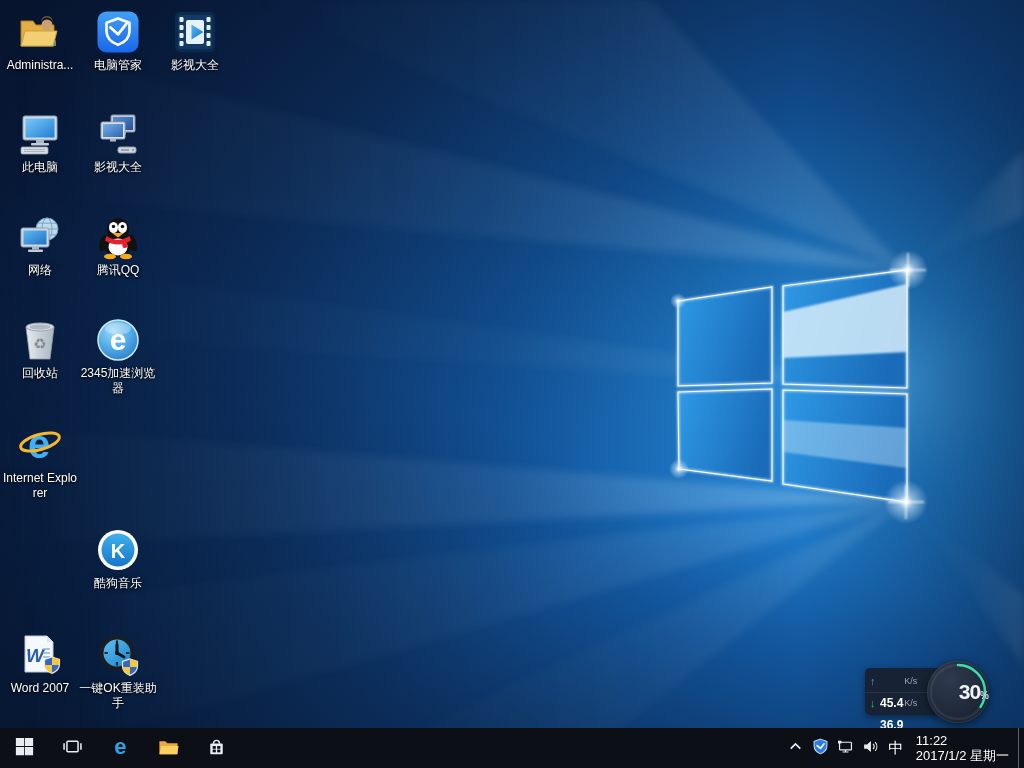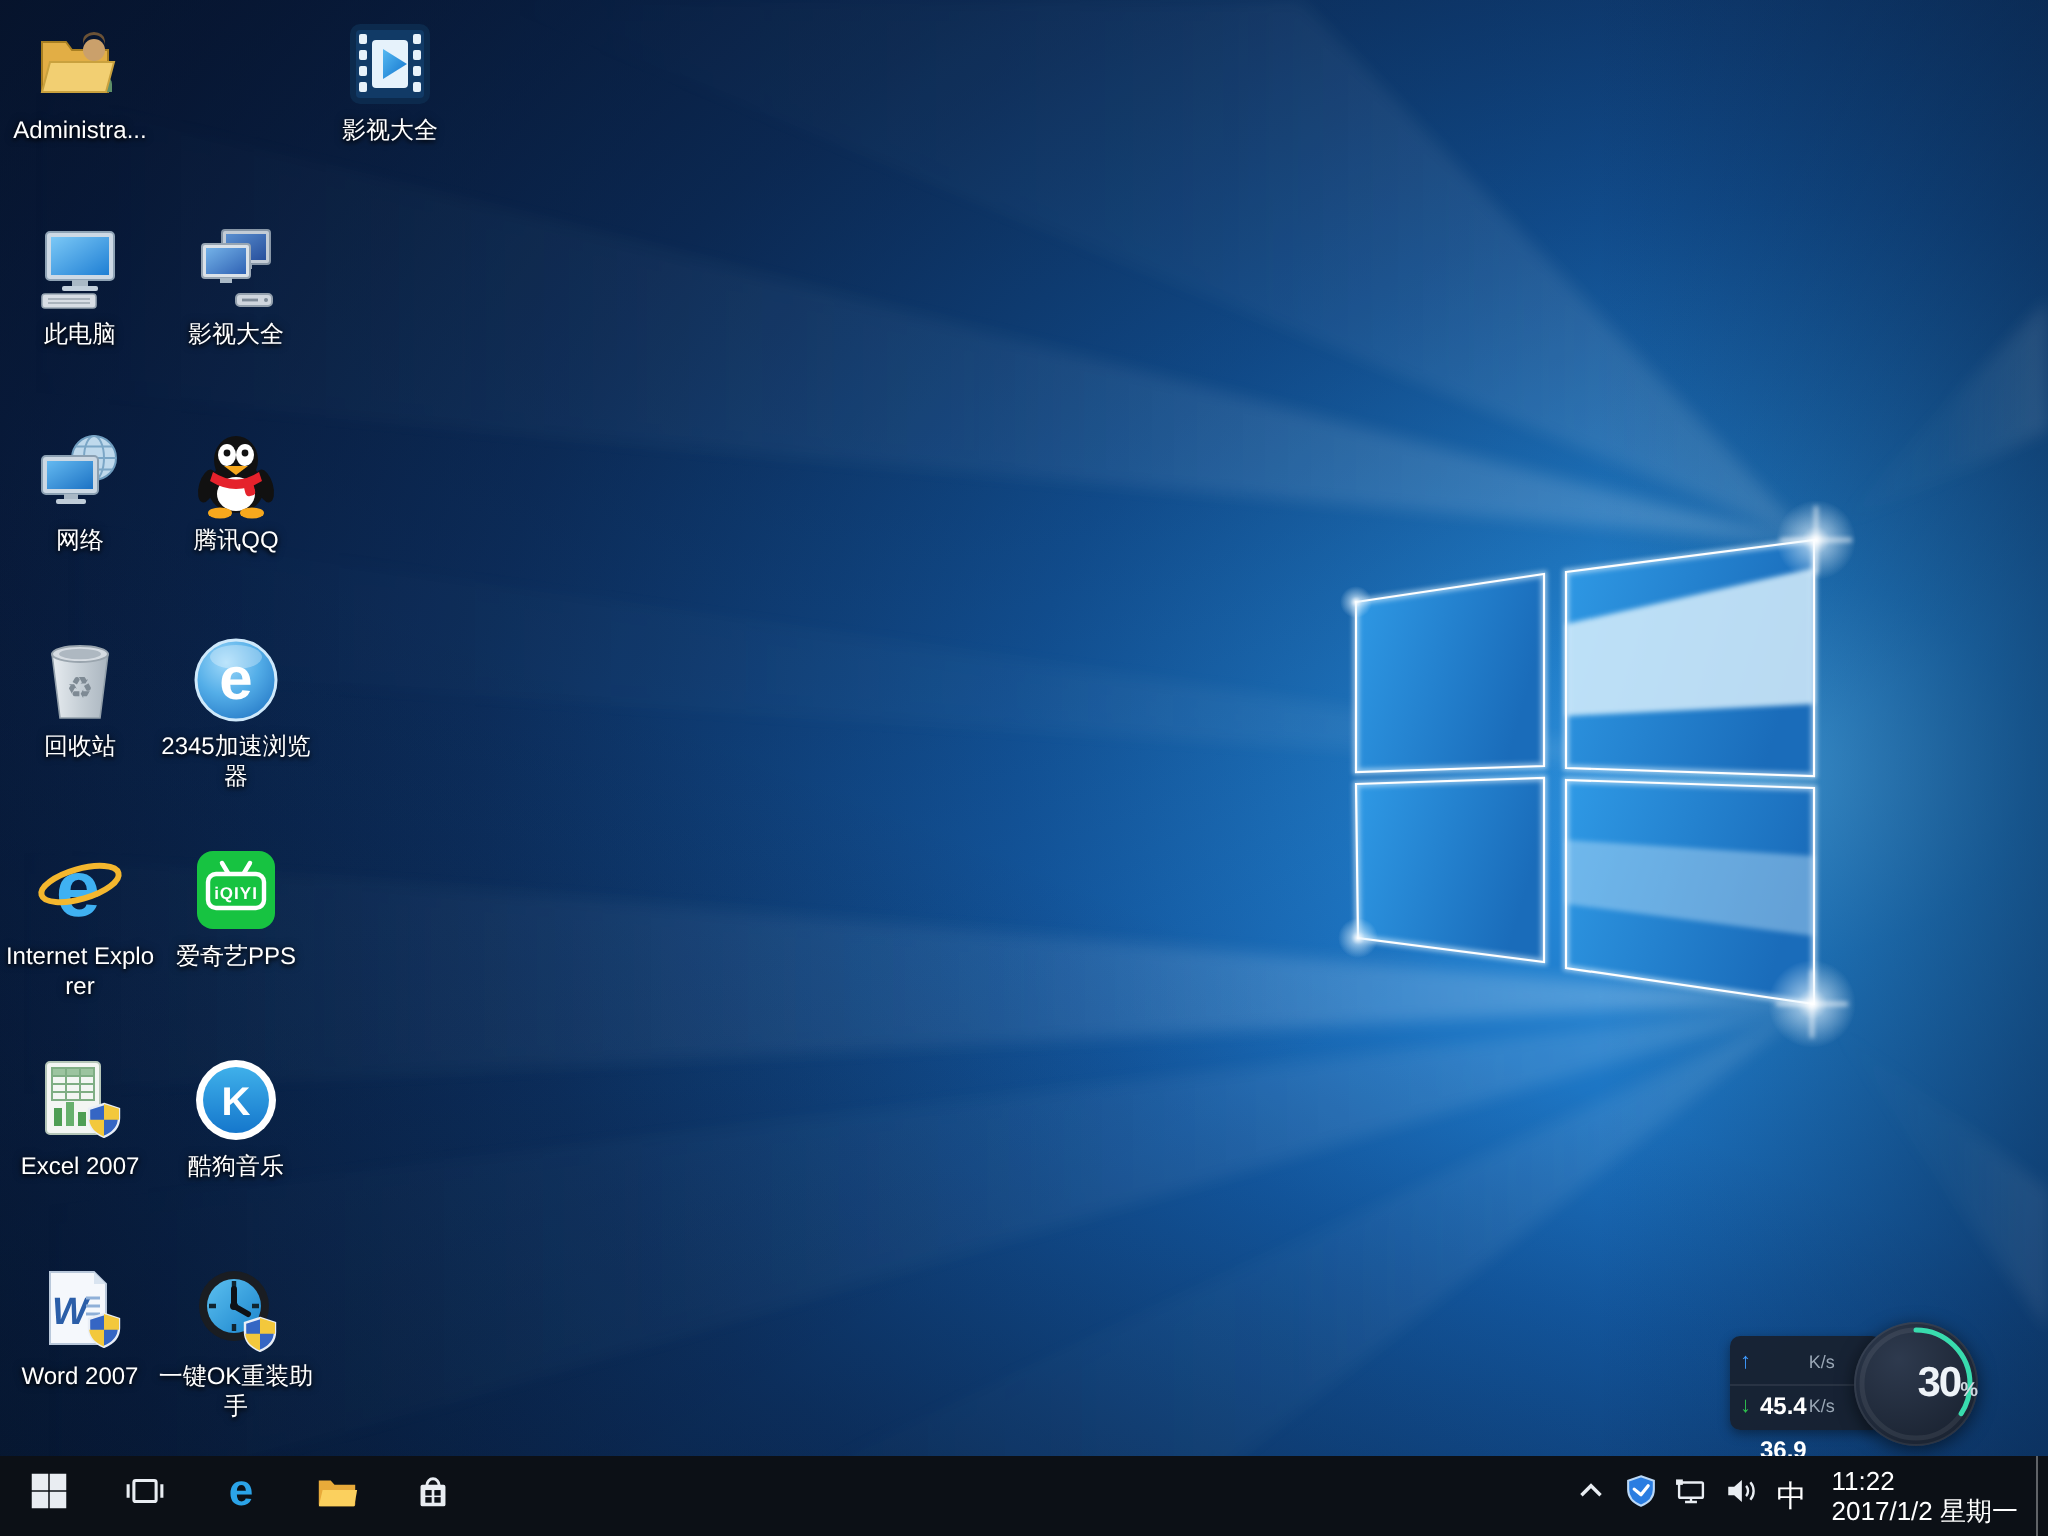--- a/index.html
+++ b/index.html
@@ -220,59 +220,54 @@
   <div class="icon-cell" style="left:1px;top:421px">
     <span class="icon-img">
         <svg viewBox="0 0 48 48">
       <text x="23" y="37" font-size="40" font-weight="bold" text-anchor="middle" fill="#3fb1f2">e</text>
       <ellipse cx="24" cy="21" rx="20" ry="7.5" fill="none" stroke="#f4b72e" stroke-width="3" transform="rotate(-16 24 21)"></ellipse>
     </svg>
       </span>
     <span class="icon-label">Internet Explorer</span>
   </div>
 
-  <div class="icon-cell" style="left:1px;top:526px">
-    <span class="icon-img">
-        <svg viewBox="0 0 48 48">
-      <rect x="7" y="5" width="27" height="36" rx="2" fill="#f3f6f3" stroke="#b5c6b8"></rect>
-      <rect x="10" y="8" width="21" height="4" fill="#9cc49f"></rect>
-      <g stroke="#7fae84" stroke-width="1" fill="none">
-        <rect x="10" y="8" width="21" height="16"></rect>
-        <path d="M10 12h21M10 16h21M10 20h21M17 8v16M24 8v16"></path>
-      </g>
-      <rect x="11" y="28" width="4" height="9" fill="#4e9e54"></rect>
-      <rect x="17" y="25" width="4" height="12" fill="#67b06d"></rect>
-      <rect x="23" y="30" width="4" height="7" fill="#4e9e54"></rect>
-      <g transform="translate(27,25)">
-        <path d="M9 1L16.5 3.4V8c0 4.6-3 7.6-7.5 9.4C4.5 15.6 1.5 12.6 1.5 8V3.4Z" fill="#3566c4" stroke="#e9eef6" stroke-width="1.2"></path>
-        <path d="M9 1L16.5 3.4V8.9L9 8.9Z" fill="#f3c83c"></path>
-        <path d="M9 8.9L1.6 8.9c.5 4 3.3 6.7 7.4 8.4Z" fill="#f3c83c"></path>
-      </g>
-    </svg>
-      </span>
-    <span class="icon-label">Excel 2007</span>
-  </div>
 
   <div class="icon-cell" style="left:1px;top:631px">
     <span class="icon-img">
         <svg viewBox="0 0 48 48">
       <path d="M9 5h22l6 6v30H9z" fill="#f5f8fc" stroke="#b9c8da"></path>
       <path d="M31 5l6 6h-6z" fill="#d9e4f0"></path>
       <text x="19" y="31" font-size="19" font-weight="bold" font-style="italic" text-anchor="middle" fill="#2b5ea8">W</text>
       <path d="M27 18h7M27 22h7M27 26h7" stroke="#8fb0d8" stroke-width="1.6"></path>
       <g transform="translate(27,25)">
         <path d="M9 1L16.5 3.4V8c0 4.6-3 7.6-7.5 9.4C4.5 15.6 1.5 12.6 1.5 8V3.4Z" fill="#3566c4" stroke="#e9eef6" stroke-width="1.2"></path>
         <path d="M9 1L16.5 3.4V8.9L9 8.9Z" fill="#f3c83c"></path>
         <path d="M9 8.9L1.6 8.9c.5 4 3.3 6.7 7.4 8.4Z" fill="#f3c83c"></path>
       </g>
     </svg>
       </span>
     <span class="icon-label">Word 2007</span>
   </div>
 
+  <div class="icon-cell" style="left:79px;top:8px">
+    <span class="icon-img">
+        <svg viewBox="0 0 48 48">
+      <defs>
+            <linearGradient id="pmg" x1="0" y1="0" x2="0" y2="1">
+        <stop offset="0" stop-color="#41a0f8"></stop>
+              <stop offset="1" stop-color="#1b67e8"></stop>
+            </linearGradient>
+          </defs>
+      <rect x="3.5" y="3.5" width="41" height="41" rx="9" fill="url(#pmg)"></rect>
+      <path d="M24 10.5l11.5 4.3v8.2c0 6.8-4.6 11.3-11.5 13.9c-6.9-2.6-11.5-7.1-11.5-13.9v-8.2z" fill="none" stroke="#fff" stroke-width="2.6" stroke-linejoin="round"></path>
+      <path d="M16.5 19.5l7.5 6.8l8.5-10.6" fill="none" stroke="#fff" stroke-width="2.8" stroke-linecap="round" stroke-linejoin="round"></path>
+    </svg>
+      </span>
+    <span class="icon-label">电脑管家</span>
+  </div>
 
   <div class="icon-cell" style="left:79px;top:110px">
     <span class="icon-img">
         <svg viewBox="0 0 48 48">
       <defs>
         <linearGradient id="bb1" x1="0" y1="0" x2="1" y2="1">
               <stop offset="0" stop-color="#5a8fd0"></stop>
               <stop offset="1" stop-color="#274f9c"></stop>
             </linearGradient>
         <linearGradient id="bb2" x1="0" y1="0" x2="1" y2="1">
@@ -327,31 +322,20 @@
             </radialGradient>
           </defs>
       <circle cx="24" cy="24" r="20" fill="url(#b45)" stroke="#cfe9fb" stroke-width="1.5"></circle>
       <ellipse cx="24" cy="12.5" rx="13" ry="6" fill="#fff" opacity="0.3"></ellipse>
       <text x="24" y="33.5" font-size="30" font-weight="bold" text-anchor="middle" fill="#fff">e</text>
     </svg>
       </span>
     <span class="icon-label">2345加速浏览器</span>
   </div>
 
-  <div class="icon-cell" style="left:79px;top:421px">
-    <span class="icon-img">
-        <svg viewBox="0 0 48 48">
-      <rect x="4.5" y="4.5" width="39" height="39" rx="8" fill="#17c341"></rect>
-      <rect x="10" y="16" width="28" height="17" rx="4" fill="none" stroke="#fff" stroke-width="2.2"></rect>
-      <path d="M20 15.5l-3-5M28 15.5l3-5" stroke="#fff" stroke-width="2.2" stroke-linecap="round"></path>
-      <text x="24" y="28.5" font-size="8.5" font-weight="bold" text-anchor="middle" fill="#fff" letter-spacing="0.5">iQIYI</text>
-    </svg>
-      </span>
-    <span class="icon-label">爱奇艺PPS</span>
-  </div>
 
   <div class="icon-cell" style="left:79px;top:526px">
     <span class="icon-img">
         <svg viewBox="0 0 48 48">
       <defs>
             <linearGradient id="kgG" x1="0" y1="0" x2="0" y2="1">
         <stop offset="0" stop-color="#3fb0ea"></stop>
               <stop offset="1" stop-color="#1577cc"></stop>
             </linearGradient>
           </defs>

